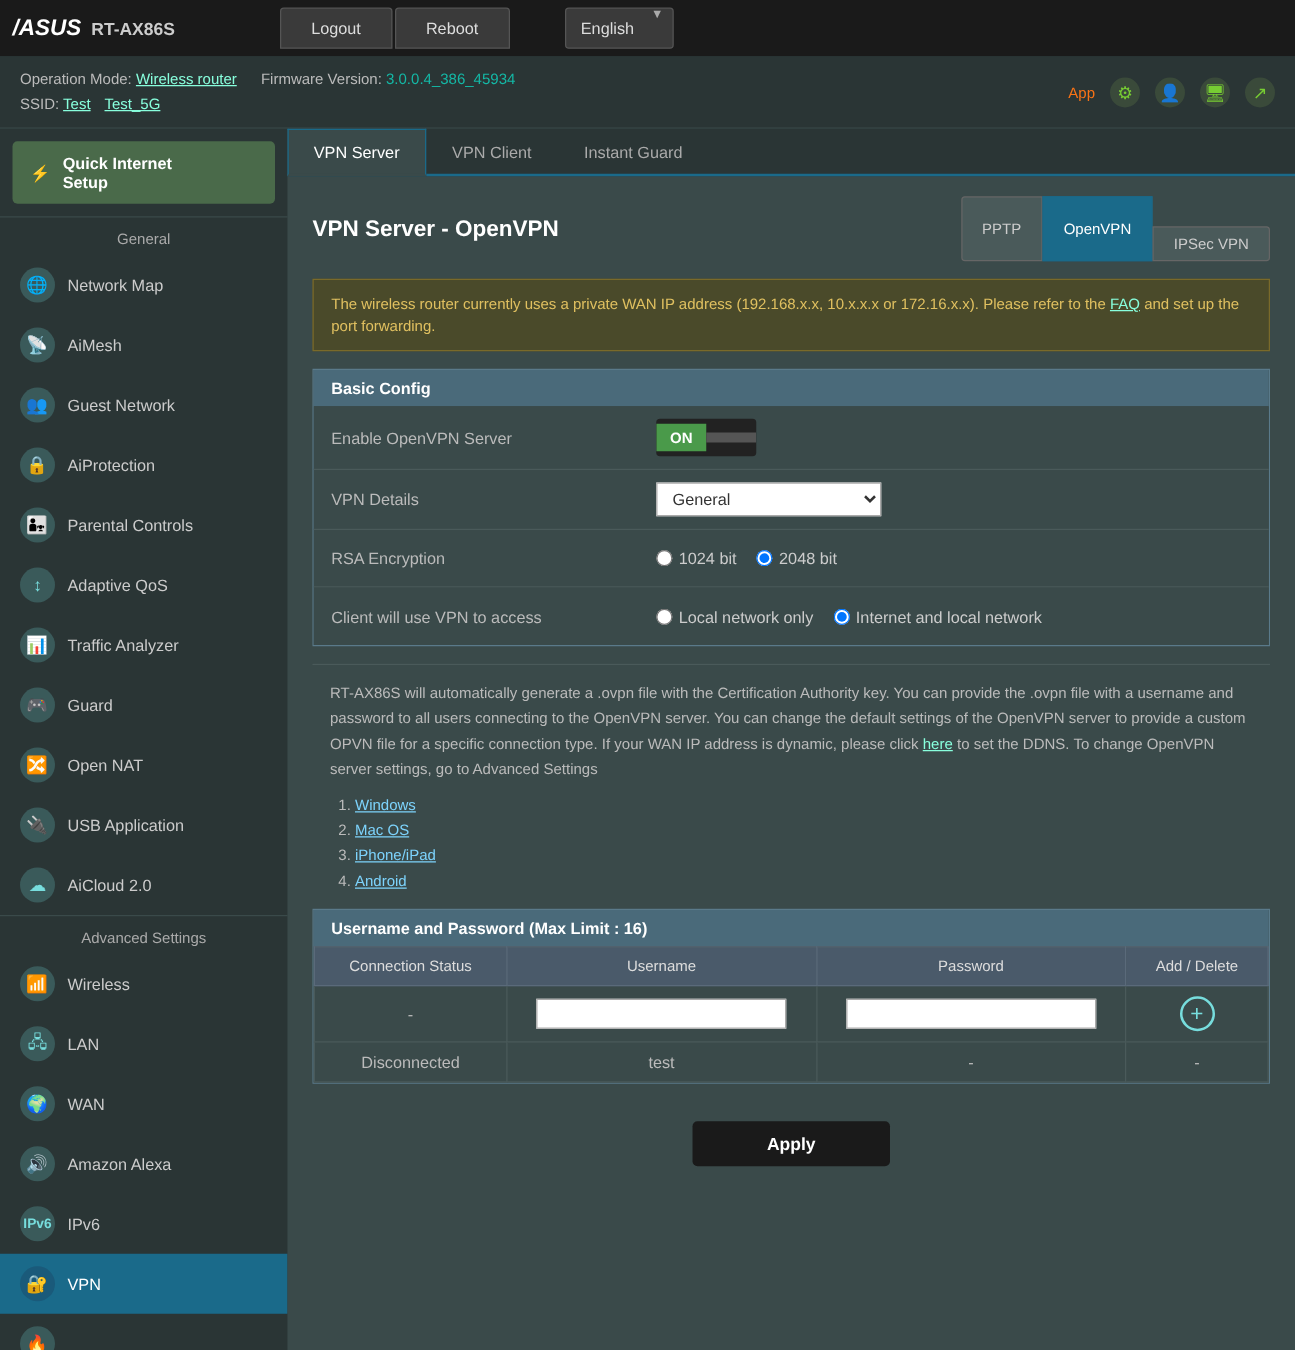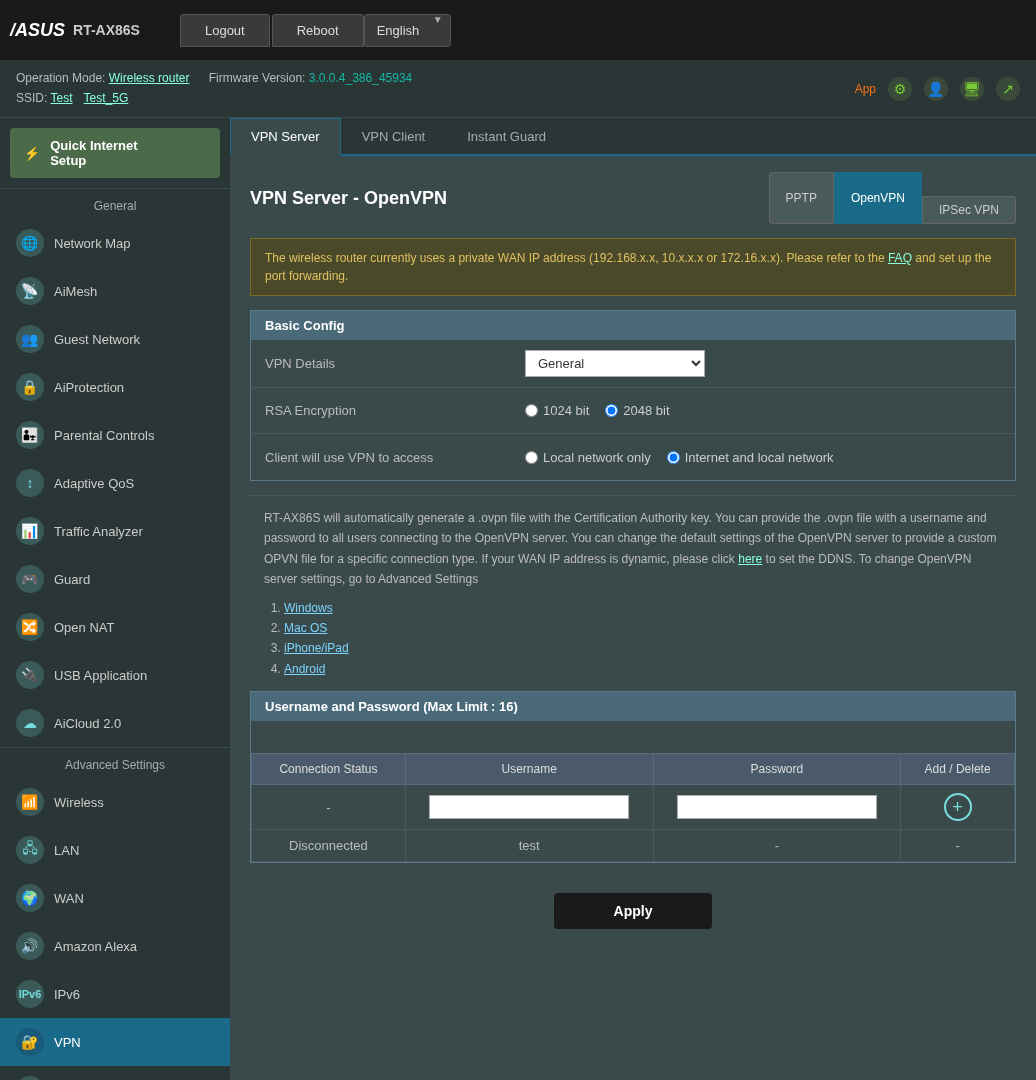--- a/index.html
+++ b/index.html
@@ -10,22 +10,23 @@
       color: #ccc;
       width: 1036px;
       min-height: 1080px;
     }
 
     
     .top-nav {
       background: #1a1a1a;
       display: flex;
       align-items: center;
-      height: 60px;
+      height: 45px;
       padding: 0 10px;
+      gap: 44px;
     }
     .logo-area {
       display: flex;
       align-items: center;
       gap: 8px;
       margin-right: 20px;
     }
     .logo-text {
       color: #fff;
       font-size: 18px;
@@ -336,21 +337,20 @@
       background: #4a6a7a;
       padding: 7px 14px;
       font-weight: bold;
       color: #fff;
       font-size: 13px;
     }
     .user-table {
       width: 100%;
       border-collapse: collapse;
       background: #3a4a4a;
-      margin-top: 32px;
     }
     .user-table th {
       background: #4a5a6a;
       color: #ddd;
       padding: 8px 12px;
       text-align: center;
       font-size: 12px;
       font-weight: normal;
       border: 1px solid #5a6a7a;
     }
@@ -548,20 +548,29 @@
         </div>
       </div>
 
       <div class="warning-box">
         <span>The wireless router currently uses a private WAN IP address (192.168.x.x, 10.x.x.x or 172.16.x.x). Please refer to the </span><a>FAQ</a><span> and set up the port forwarding.</span>
       </div>
 
       <div class="config-section">
         <div class="config-header">Basic Config</div>
 
+        <div class="config-row">
+          <div class="config-label">Enable OpenVPN Server</div>
+          <div class="config-value">
+            <div class="toggle">
+              <div class="toggle-on">ON</div>
+              <div class="toggle-off"></div>
+            </div>
+          </div>
+        </div>
 
         <div class="config-row">
           <div class="config-label">VPN Details</div>
           <div class="config-value">
             <select class="form-select">
               <option>General</option>
               <option>Custom</option>
             </select>
           </div>
         </div>

